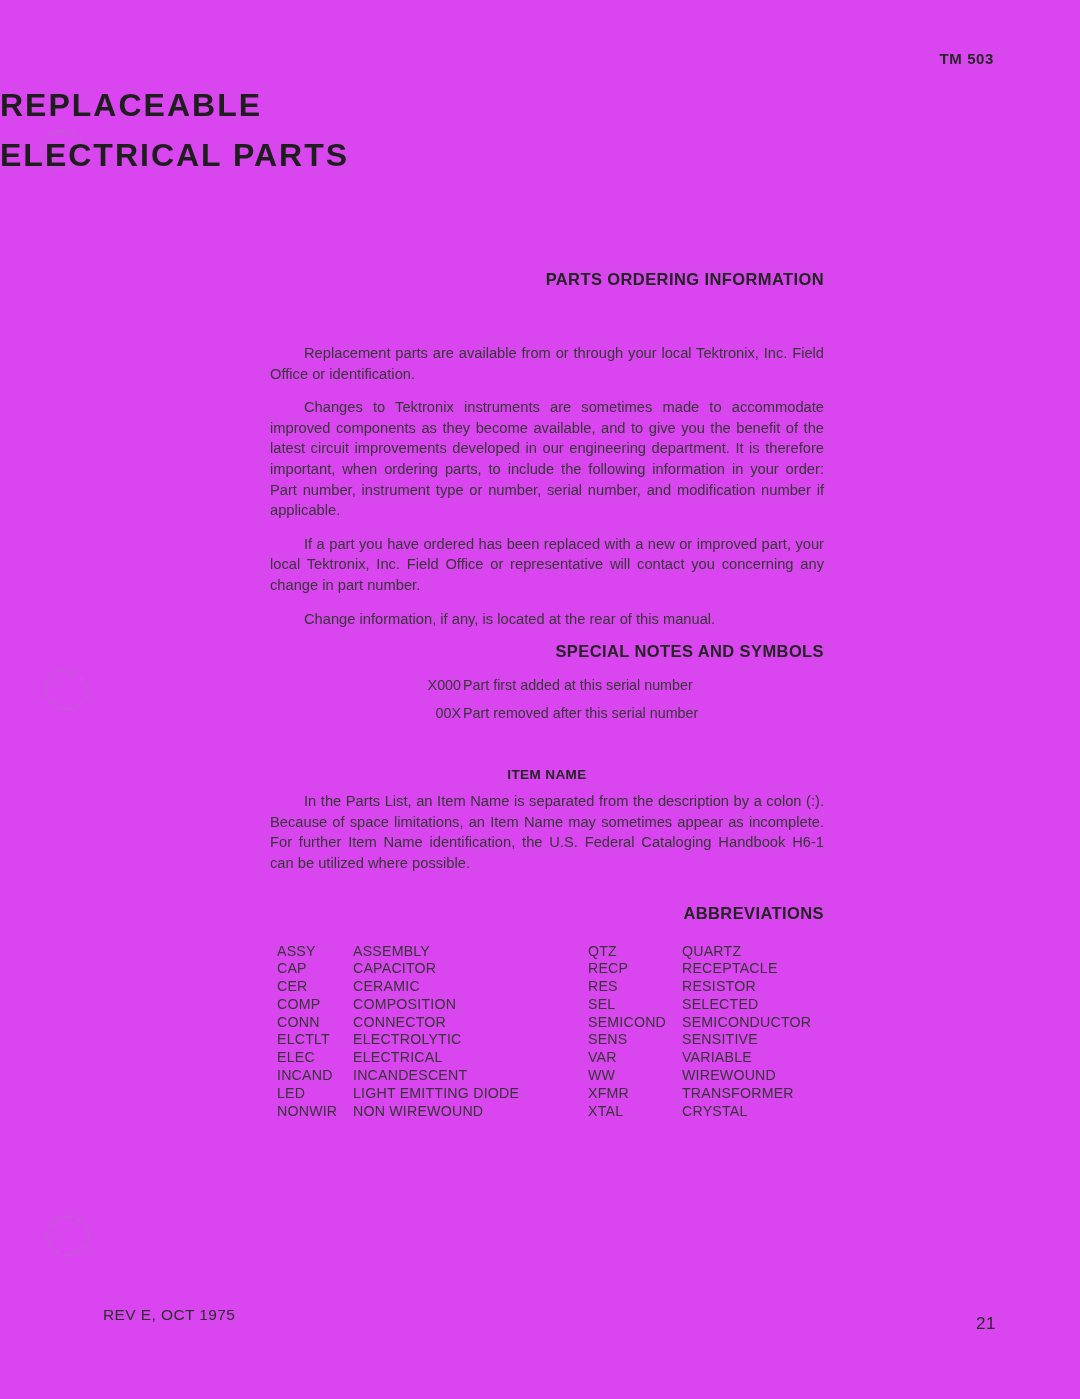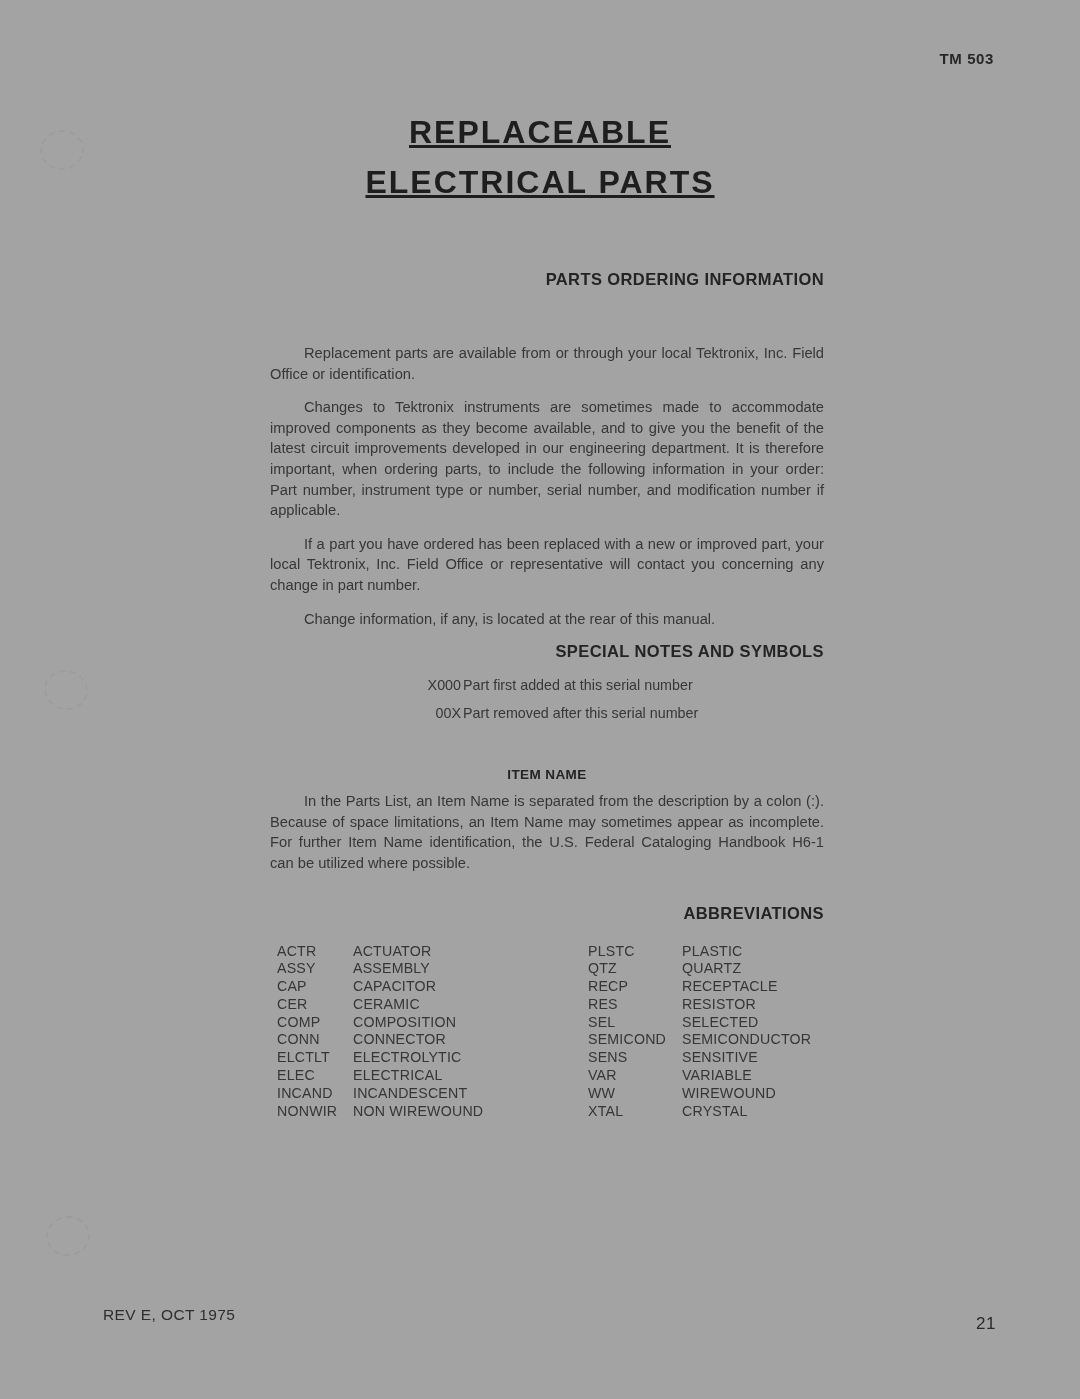--- a/index.html
+++ b/index.html
@@ -4,21 +4,21 @@
 <style>
   * { margin: 0; padding: 0; box-sizing: border-box; }
   html, body { background: #e9e9e7; }
   body { font-family: "Liberation Sans", sans-serif; }
 
   .page {
     position: relative;
     width: 1080px;
     height: 1399px;
     margin: 0 auto;
-    background: #a3a3a3;
+    background: #d946ef;
     color: #333;
     overflow: hidden;
   }
 
   
   .artifact {
     position: absolute;
     border: 2px solid rgba(140,140,140,0.28);
     border-radius: 50%;
     width: 44px;
@@ -33,30 +33,28 @@
     top: 50px;
     right: 86px;
     font-size: 15px;
     font-weight: bold;
     letter-spacing: 0.6px;
     color: #272727;
   }
 
   .doc-title {
     position: absolute;
-    top: 107px;
+    top: 80px;
     left: 0;
     width: 100%;
-    text-align: center;
     font-weight: bold;
     font-size: 32px;
     letter-spacing: 2px;
     line-height: 50px;
     color: #1e1e1e;
-    text-decoration: underline;
   }
 
   .content {
     position: absolute;
     top: 270px;
     left: 270px;
     width: 554px;
   }
 
   .section-heading {
@@ -169,26 +167,20 @@
       <span class="symbol-meaning">Part removed after this serial number</span>
     </div>
 
     <div class="sub-heading">ITEM NAME</div>
     <p class="body">In the Parts List, an Item Name is separated from the description by a colon (:). Because of space limitations, an Item Name may sometimes appear as incomplete. For further Item Name identification, the U.S. Federal Cataloging Handbook H6-1 can be utilized where possible.</p>
 
     <div class="section-heading h-abbrev">ABBREVIATIONS</div>
 
     <div class="abbrev-table">
       <div class="abbrev-row">
-        <span>ACTR</span>
-        <span>ACTUATOR</span>
-        <span>PLSTC</span>
-        <span>PLASTIC</span>
-      </div>
-      <div class="abbrev-row">
         <span>ASSY</span>
         <span>ASSEMBLY</span>
         <span>QTZ</span>
         <span>QUARTZ</span>
       </div>
       <div class="abbrev-row">
         <span>CAP</span>
         <span>CAPACITOR</span>
         <span>RECP</span>
         <span>RECEPTACLE</span>
@@ -223,20 +215,26 @@
         <span>VAR</span>
         <span>VARIABLE</span>
       </div>
       <div class="abbrev-row">
         <span>INCAND</span>
         <span>INCANDESCENT</span>
         <span>WW</span>
         <span>WIREWOUND</span>
       </div>
       <div class="abbrev-row">
+        <span>LED</span>
+        <span>LIGHT EMITTING DIODE</span>
+        <span>XFMR</span>
+        <span>TRANSFORMER</span>
+      </div>
+      <div class="abbrev-row">
         <span>NONWIR</span>
         <span>NON WIREWOUND</span>
         <span>XTAL</span>
         <span>CRYSTAL</span>
       </div>
     </div>
 
   </div>
 
   <div class="footer-left">REV E, OCT 1975</div>

